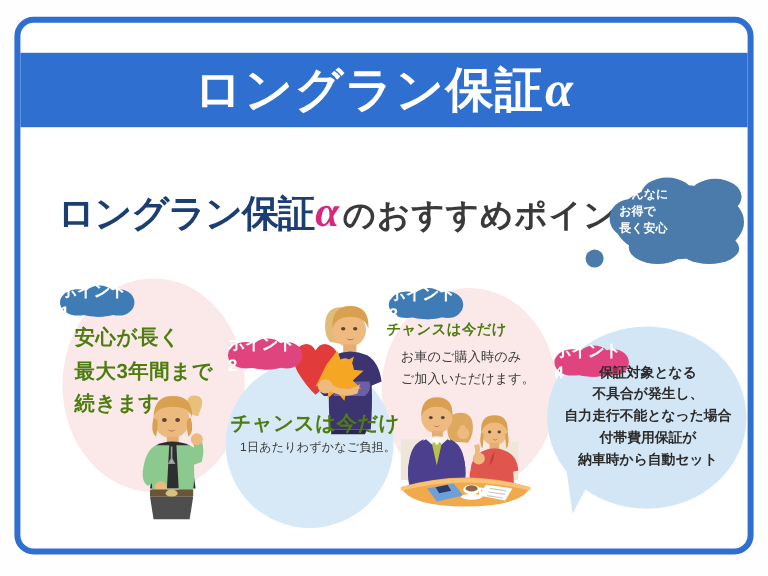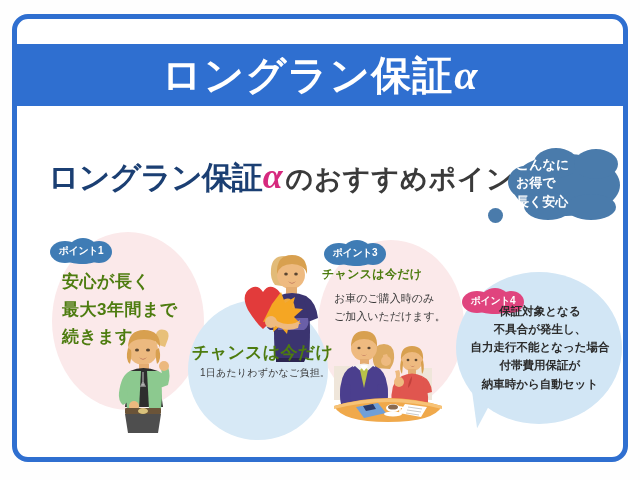--- a/index.html
+++ b/index.html
@@ -60,21 +60,21 @@
   .thought .b3{left:26px;top:0px;width:44px;height:30px;}
   .thought .b4{left:66px;top:1px;width:44px;height:30px;}
   .thought .b5{left:16px;top:44px;width:48px;height:28px;}
   .thought .b6{left:58px;top:46px;width:50px;height:26px;}
   .thought-dot{
     position:absolute;left:488px;top:208px;width:15px;height:15px;
     background:#4a7bab;border-radius:50%;
   }
   .thought-text{
     position:absolute;left:516px;top:156px;width:104px;
-    color:#ffffff;font-size:13px;font-weight:bold;line-height:1.42;
+    color:#ffffff;font-size:10px;font-weight:bold;line-height:1.42;
     text-align:left;z-index:4;
   }
 
   
   .bg-circle{position:absolute;border-radius:50%;}
   .bg-pink1{left:52px;top:232px;width:152px;height:178px;background:#fbe9ea;}
   .bg-blue2{left:188px;top:300px;width:140px;height:140px;background:#d7e9f6;}
   .bg-pink3{left:318px;top:240px;width:146px;height:170px;background:#fbe9ea;}
 
   
@@ -93,21 +93,21 @@
   
   .badge{position:absolute;width:62px;height:26px;}
   .badge .lobe{position:absolute;border-radius:50%;}
   .badge .l1{left:0px;top:3px;width:30px;height:22px;}
   .badge .l2{left:18px;top:0px;width:30px;height:26px;}
   .badge .l3{left:36px;top:3px;width:26px;height:22px;}
   .badge .l4{left:10px;top:8px;width:44px;height:18px;}
   .badge-label{
     position:absolute;left:0;top:0;width:62px;height:26px;
     display:flex;align-items:center;justify-content:center;
-    color:#ffffff;font-size:10px;font-weight:bold;letter-spacing:-0.4px;z-index:3;
+    color:#ffffff;font-size:14px;font-weight:bold;letter-spacing:-0.4px;z-index:3;
   }
   .badge-blue .lobe{background:#3f7cb5;}
   .badge-pink .lobe{background:#e0447e;}
 
   
   .pt-head{position:absolute;font-weight:bold;color:#4d7c0f;white-space:nowrap;}
   .pt-sub{position:absolute;color:#3a3a3a;white-space:nowrap;}
 
   .p1-badge{left:50px;top:238px;}
   .p1-text{left:62px;top:268px;font-size:17px;line-height:1.62;letter-spacing:0.5px;}
@@ -233,20 +233,27 @@
       <path d="M52 48 q-8 -6 -16 2 q-6 7 3 12 l10 -4z" fill="#d13b3b"></path>
       <path d="M18 58 q-8 -16 3 -22 q7 -4 12 4 q5 -8 12 -4 q11 6 3 22 q-8 13 -15 19 q-7 -6 -15 -19z" fill="#e23b3b"></path>
       <path d="M50 50 q10 -8 14 2 q3 8 -4 12 l-12 -5z" fill="#f0a93a"></path>
       <path d="M42 52 l9 -12 l4 11 l10 -6 l-3 11 l11 1 l-9 8 l7 7 l-12 0 l-2 10 l-7 -8 l-7 6 l1 -12 l-11 2 z" fill="#f5a623"></path>
       <path d="M42 64 q6 8 16 8 q8 0 12 -4 l-2 8 q-12 5 -26 -4z" fill="#eeba80"></path>
       <circle cx="41" cy="70" r="6" fill="#eeba80"></circle>
       <path d="M46 106 l30 0 l-2 4 l-28 0z" fill="#2b2550"></path>
     </svg>
   </div>
 
+  <div class="badge badge-pink p2-badge">
+    <div class="lobe l1"></div>
+      <div class="lobe l2"></div>
+      <div class="lobe l3"></div>
+      <div class="lobe l4"></div>
+    <div class="badge-label">ポイント2</div>
+  </div>
   <div class="pt-head p2-head">チャンスは今だけ</div>
   <div class="pt-sub p2-sub">1日あたりわずかなご負担。</div>
 
   <div class="badge badge-blue p3-badge">
     <div class="lobe l1"></div>
       <div class="lobe l2"></div>
       <div class="lobe l3"></div>
       <div class="lobe l4"></div>
     <div class="badge-label">ポイント3</div>
   </div>

